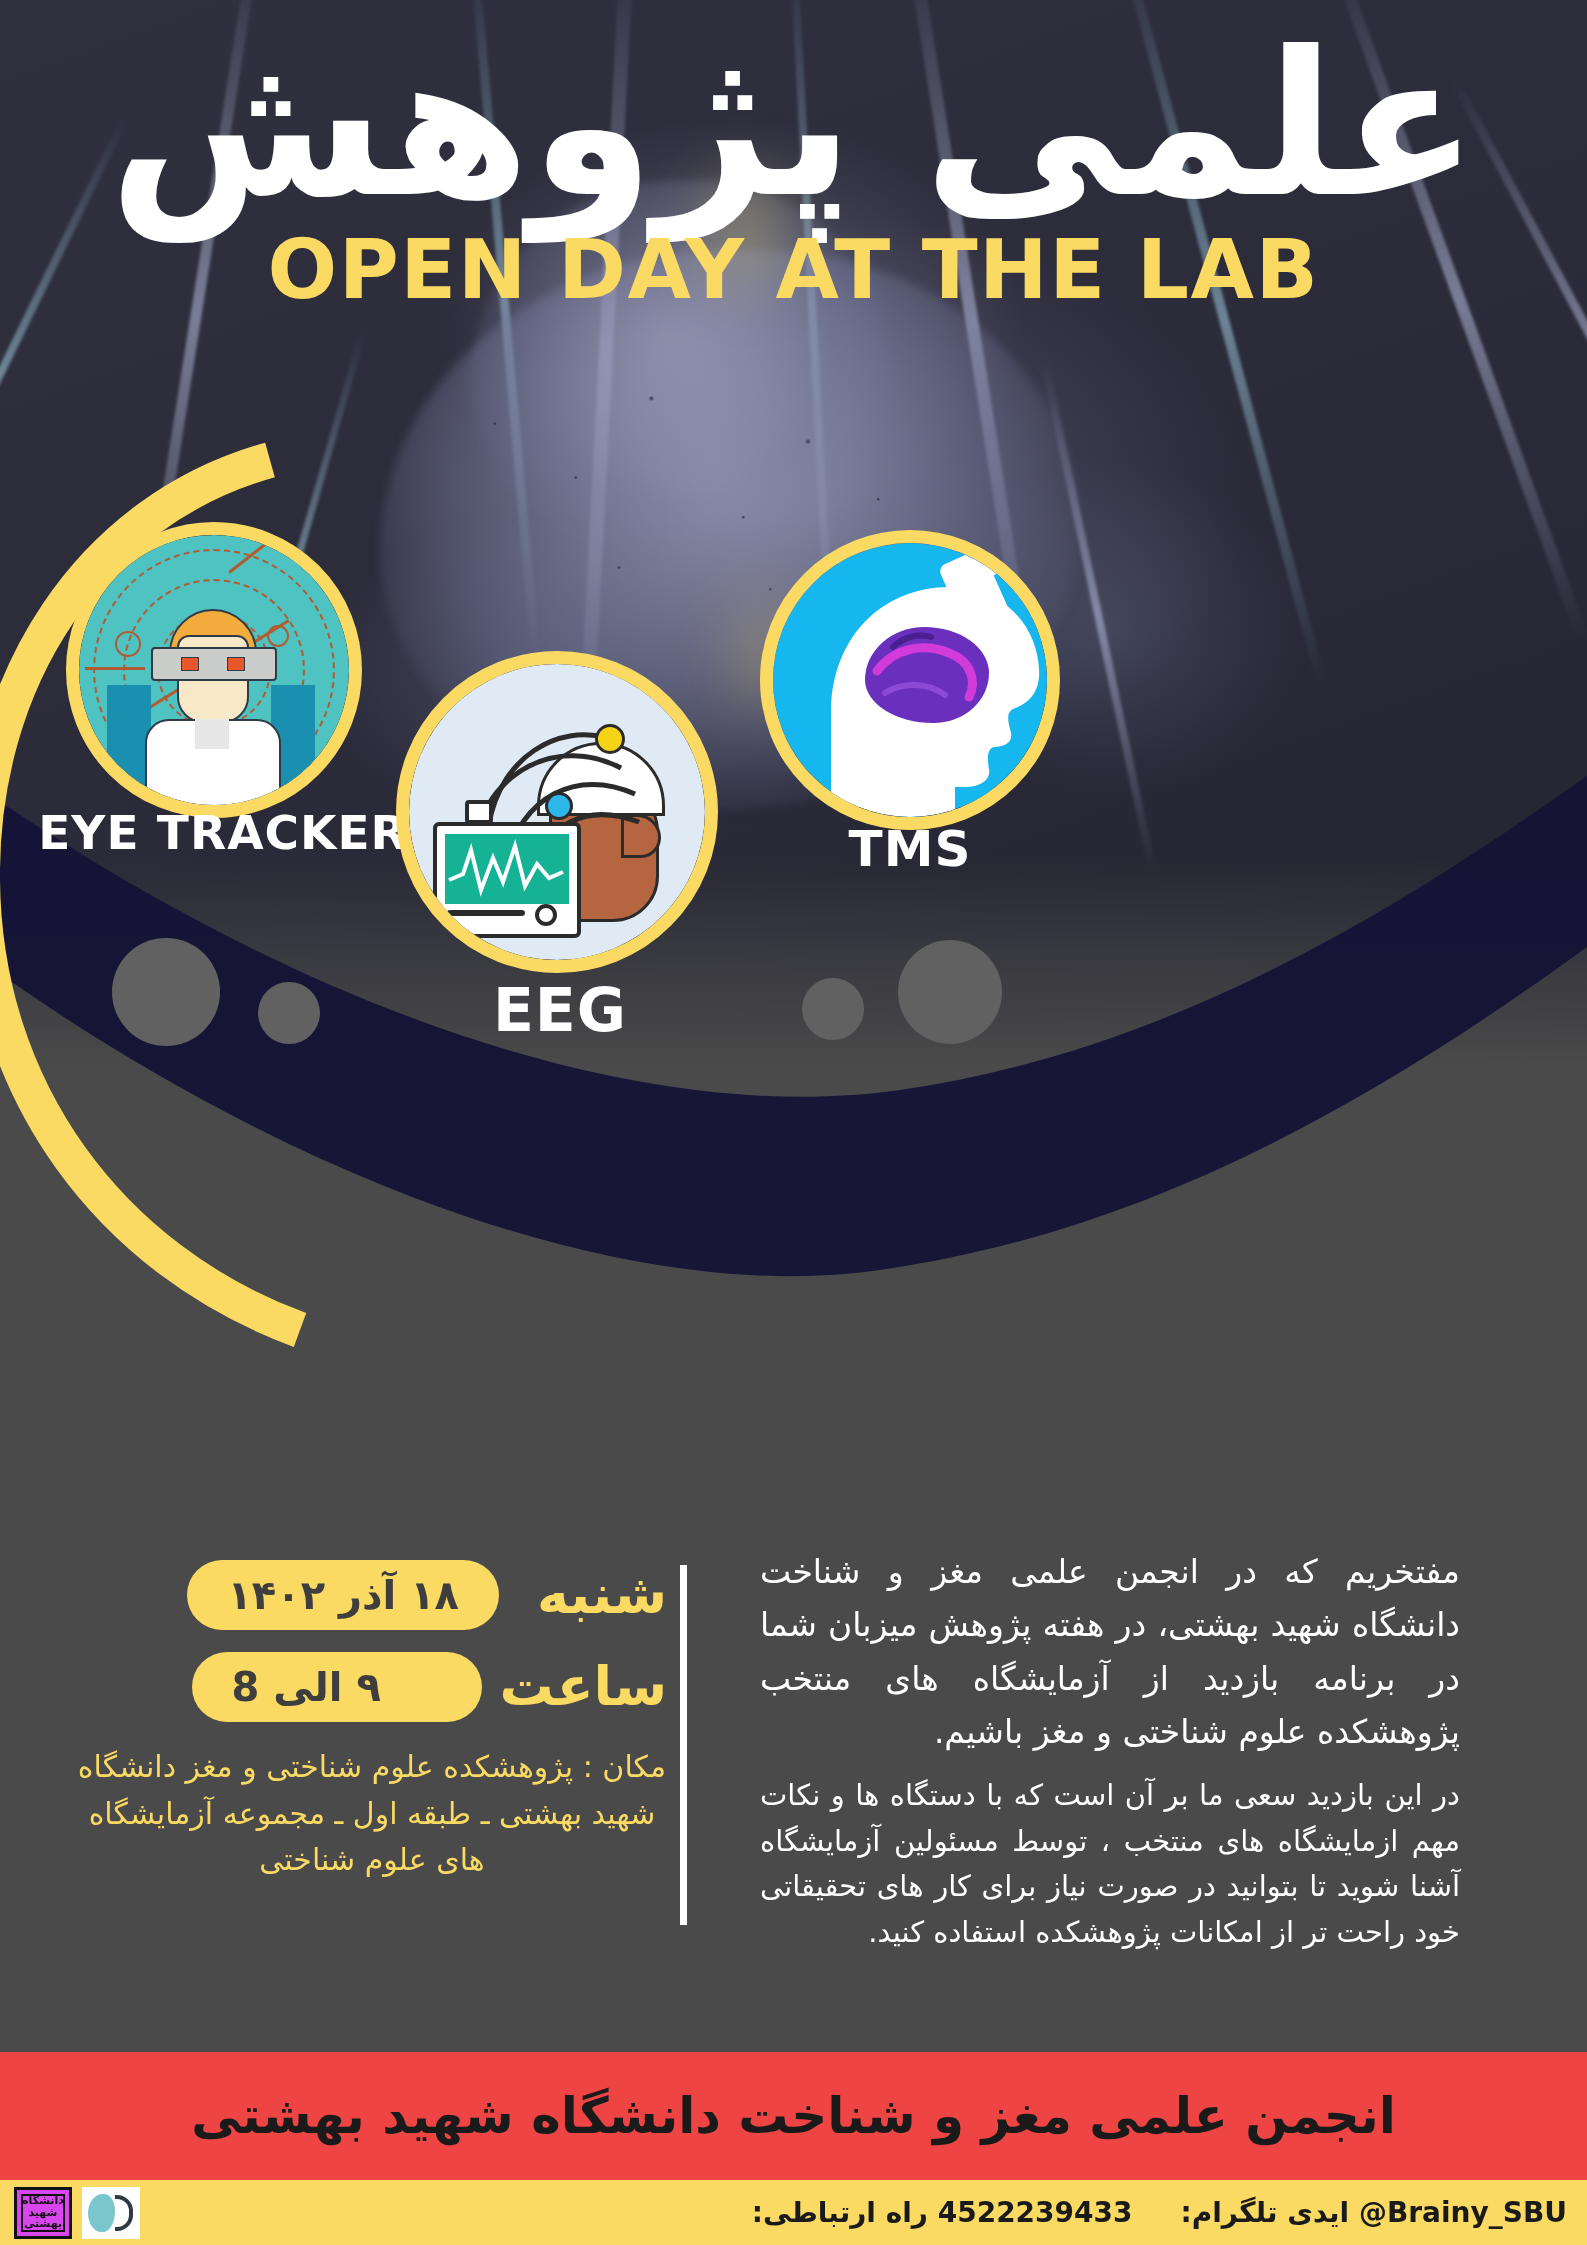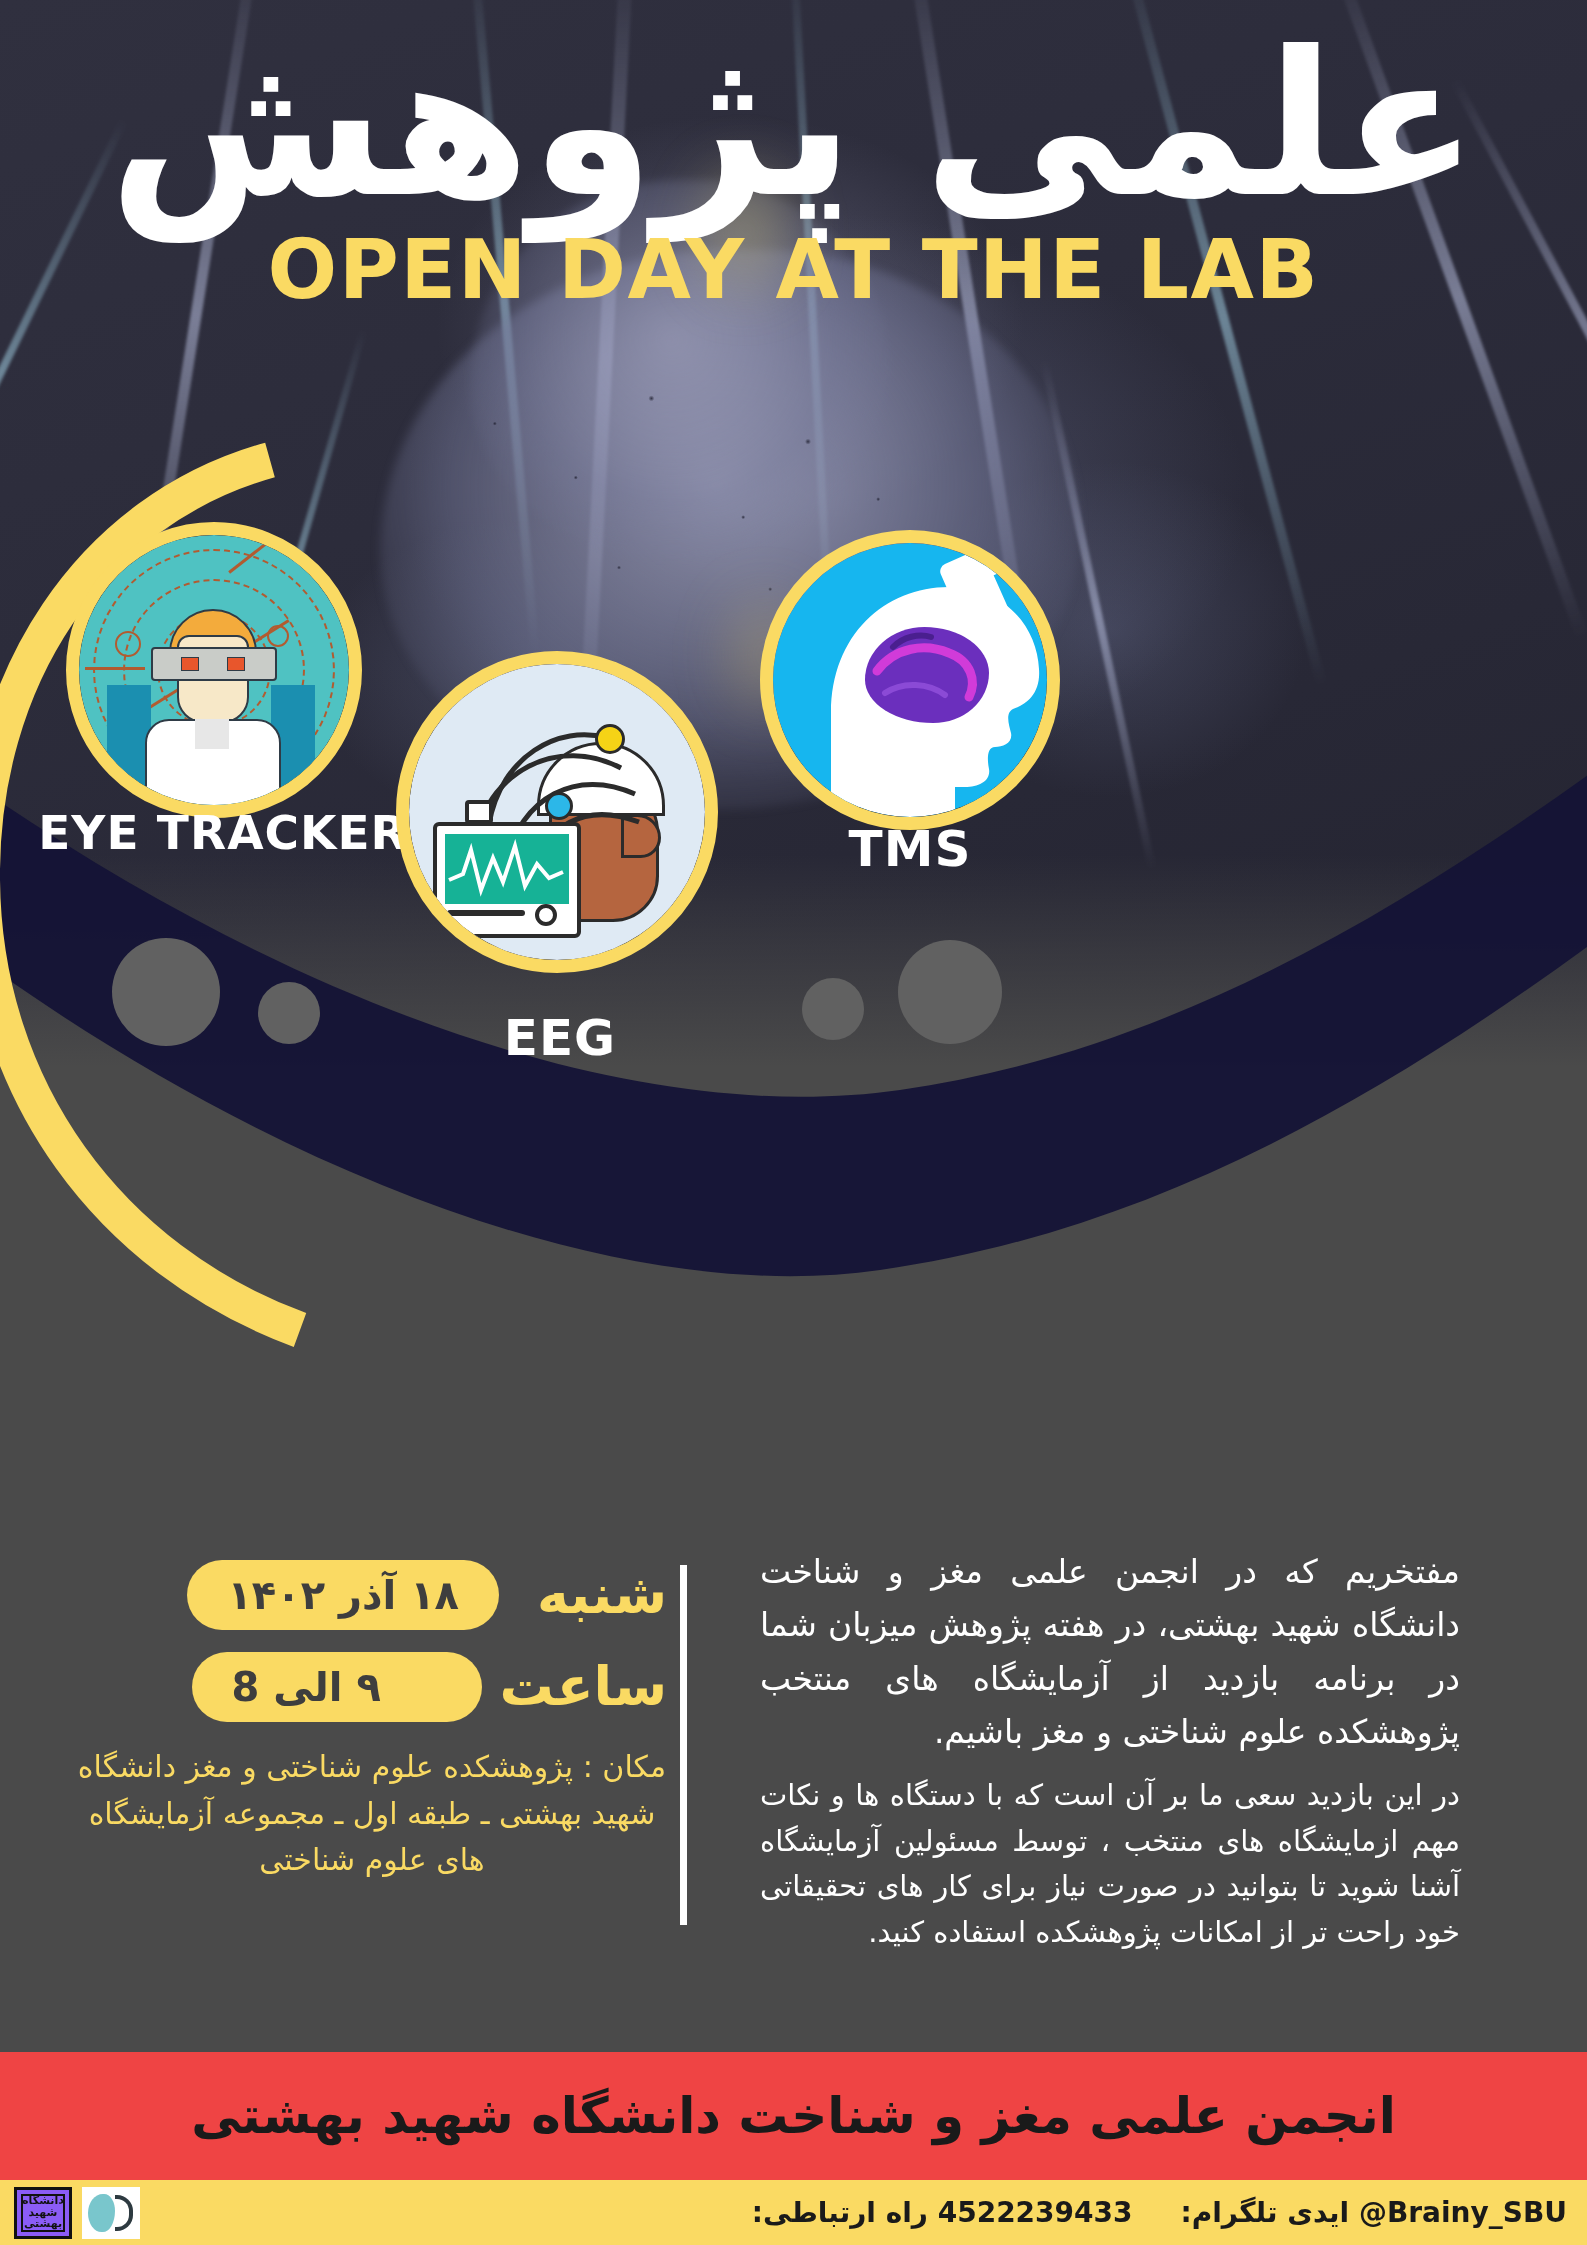--- a/index.html
+++ b/index.html
@@ -154,21 +154,21 @@
   }
   .footer-bar{
     position:absolute;left:0;top:2180px;width:1587px;height:65px;
     background:#fada63;
     display:flex;align-items:center;
   }
   .logo-box{
     width:58px;height:52px;margin-left:14px;background:#fff;
     border:3px solid #111;position:relative;overflow:hidden;flex:0 0 auto;
   }
-  .logo-sbu{background:#8b5cf6;}
+  .logo-sbu{background:#d946ef;}
   .logo-sbu .inner{
     position:absolute;inset:4px;border:2px solid #111;
     display:flex;align-items:center;justify-content:center;
     font-size:11px;color:#111;direction:rtl;line-height:1.05;text-align:center;
     font-weight:bold;overflow:hidden;
   }
   .logo-brain{
     width:58px;height:52px;background:#fff;border:none;margin-left:10px;
     position:relative;flex:0 0 auto;
   }
@@ -274,21 +274,21 @@
       <div class="eeg-mon" style="left:24px;top:158px;width:148px;height:116px;"></div>
       <div class="eeg-screen" style="left:36px;top:170px;width:124px;height:70px;"></div>
       <svg width="124" height="70" style="position:absolute;left:36px;top:170px;">
         <polyline points="4,46 18,40 26,16 36,56 48,24 58,48 70,12 80,52 92,30 104,44 118,38" fill="none" stroke="#ffffff" stroke-width="4"></polyline>
       </svg>
       <div style="position:absolute;left:38px;top:246px;width:78px;height:6px;background:#2b2b2b;border-radius:3px;"></div>
       <div style="position:absolute;left:126px;top:240px;width:22px;height:22px;border:4px solid #2b2b2b;border-radius:50%;background:#fff;"></div>
       <div style="position:absolute;left:56px;top:136px;width:28px;height:24px;background:#fff;border:4px solid #2b2b2b;border-radius:4px;"></div>
     </div>
   </div>
-  <div class="badge-label" style="left:415px;top:975px;width:290px;font-size:50px;margin-top:34px;">EEG</div>
+  <div class="badge-label" style="left:415px;top:975px;width:290px;font-size:60px;">EEG</div>
 
   <div class="badge badge-tms">
     <div class="badge-inner">
       <div class="tms-bg"></div>
 
       <svg width="300" height="300" style="position:absolute;left:0;top:0;">
         <path d="M 58 300 L 58 170 C 58 92 112 44 176 44 C 232 44 264 84 266 126 C 268 152 252 162 240 166 C 232 170 236 182 238 190 C 240 200 230 204 222 204 C 214 204 214 216 216 226 C 218 238 206 244 192 244 L 182 244 L 182 300 Z" fill="#ffffff"></path>
       </svg>
 
       <div class="tms-brain" style="left:92px;top:84px;width:124px;height:96px;"></div>

